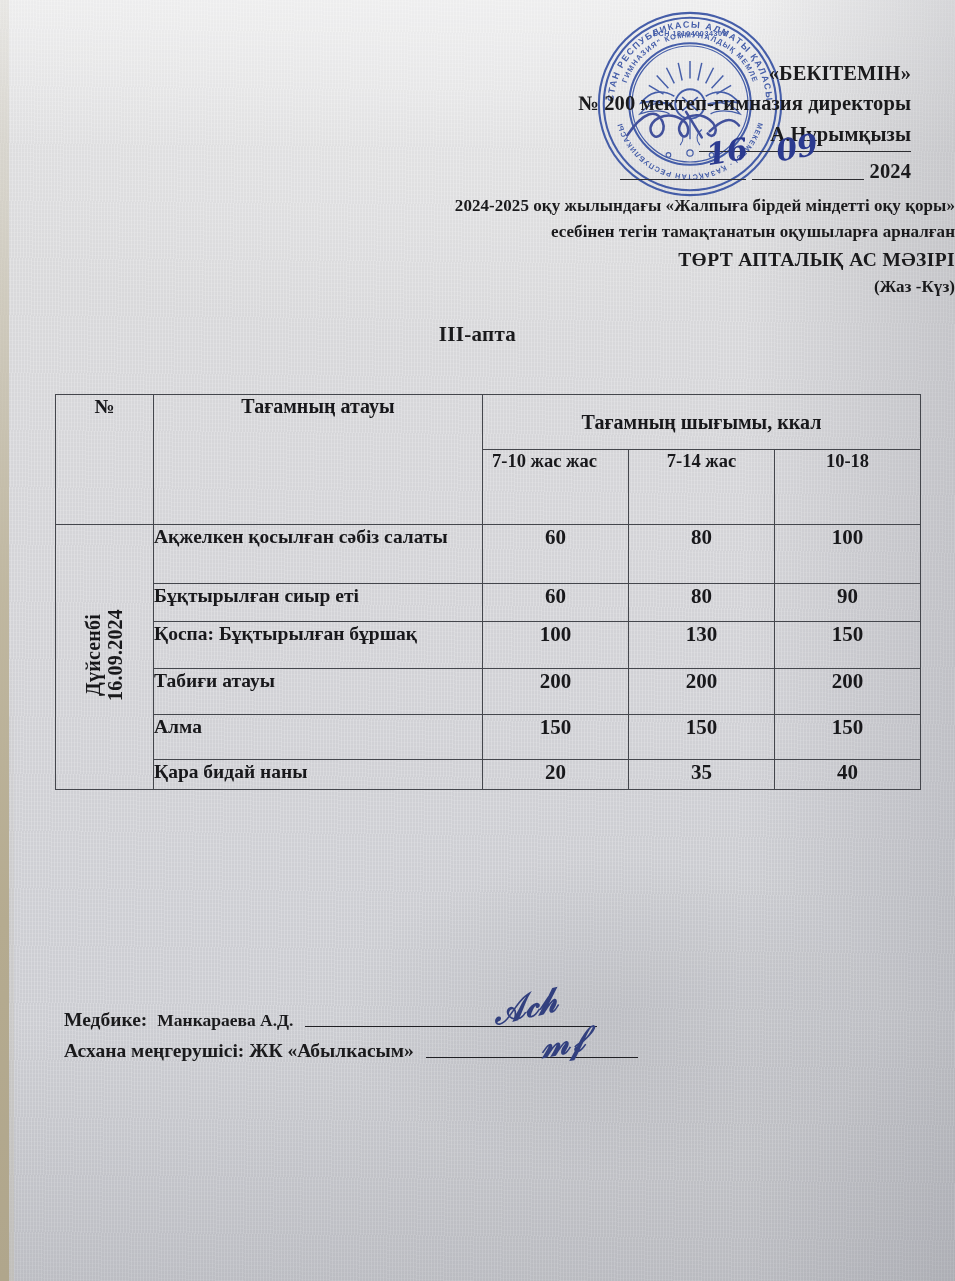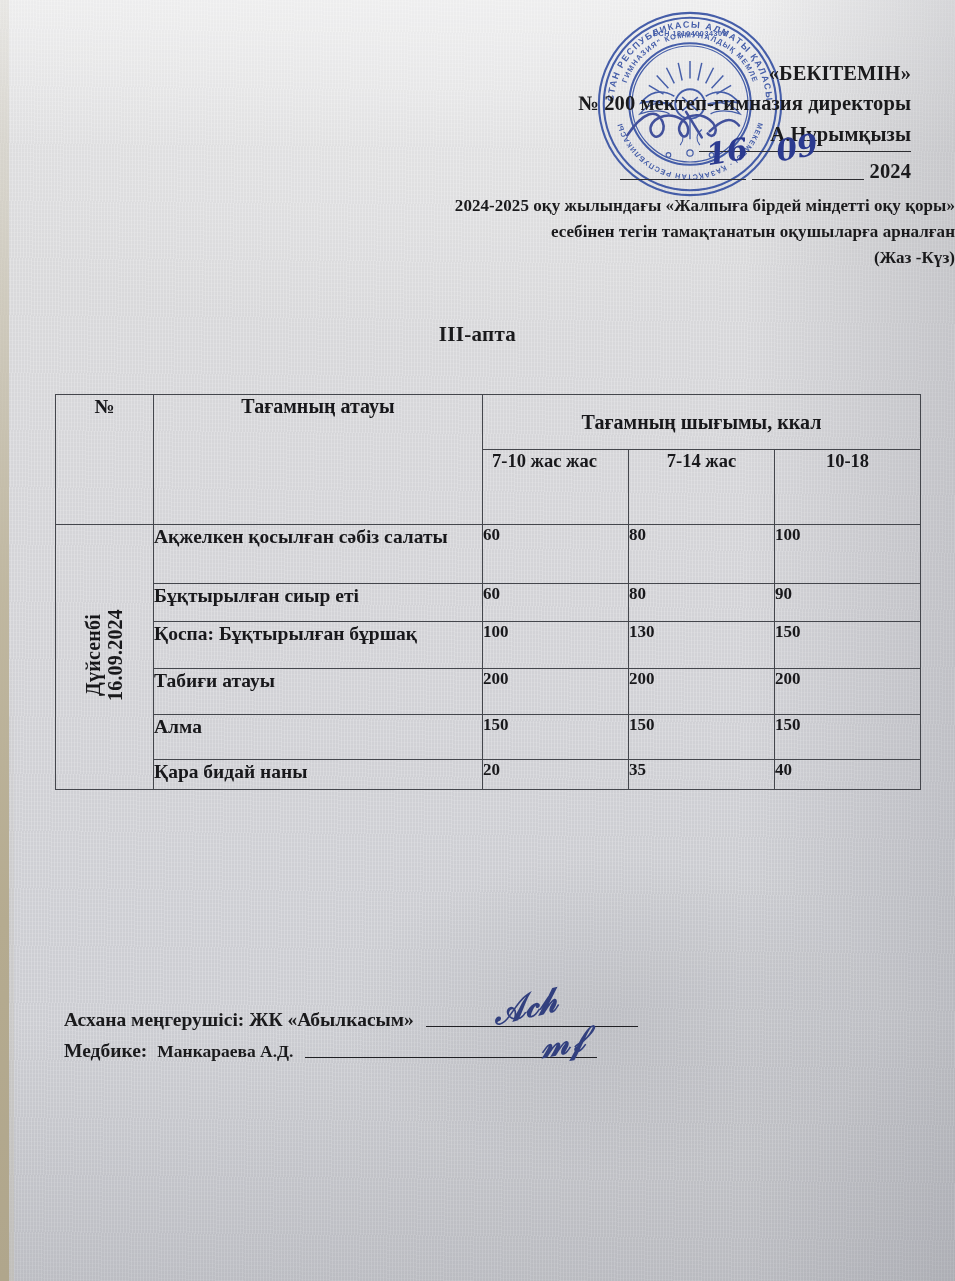--- a/index.html
+++ b/index.html
@@ -205,22 +205,22 @@
     display: inline-block;
   }
   td.dish {
     text-align: left;
     font-size: 19.5px;
     padding: 4px 6px 4px 10px;
     line-height: 1.23;
     vertical-align: top;
   }
   td.val {
-    text-align: left;
-    font-size: 17px;
+    text-align: center;
+    font-size: 21px;
     vertical-align: top;
     padding-top: 4px;
   }
   tr.r0 td { height: 58px; }
   tr.r1 td { height: 37px; }
   tr.r2 td { height: 46px; }
   tr.r3 td { height: 45px; }
   tr.r4 td { height: 44px; }
   tr.r5 td { height: 29px; }
 
@@ -348,20 +348,21 @@
       <span class="rule r2"></span>
       <span>2024</span>
     </div>
   </div>
   <span class="ink-hand hand-16">16</span>
   <span class="ink-hand hand-09">09</span>
 
   <div class="title">
     <div>2024-2025 оқу жылындағы  «Жалпыға бірдей міндетті оқу қоры»</div>
     <div>есебінен тегін тамақтанатын оқушыларға арналған</div>
+    <div class="big">ТӨРТ АПТАЛЫҚ АС МӘЗІРІ</div>
     <div class="sub">(Жаз -Күз)</div>
   </div>
 
   <div class="week">III-апта</div>
 
   <table class="menu">
     <colgroup>
       <col class="c-num">
         <col class="c-name">
         <col class="c-a1">
@@ -420,25 +421,25 @@
         <td class="dish">Қара бидай наны</td>
         <td class="val">20</td>
         <td class="val">35</td>
         <td class="val">40</td>
       </tr>
     </tbody>
   </table>
 
   <div class="footer">
     <div class="frow">
-      <span class="lbl">Асхана меңгерушісі: ЖК «Абылкасым»</span>
-      <span class="fline"></span>
-    </div>
-    <div class="frow">
       <span class="lbl">Медбике:</span>
       <span class="lbl small" style="margin-left:10px">Манкараева А.Д.</span>
       <span class="fline wide"></span>
     </div>
+    <div class="frow">
+      <span class="lbl">Асхана меңгерушісі: ЖК «Абылкасым»</span>
+      <span class="fline"></span>
+    </div>
   </div>
   <span class="sig-scribble sig-a">𝒜𝒸𝒽</span>
   <span class="sig-scribble sig-b">𝓂𝒻</span>
 
 </div>
 
 </body></html>

